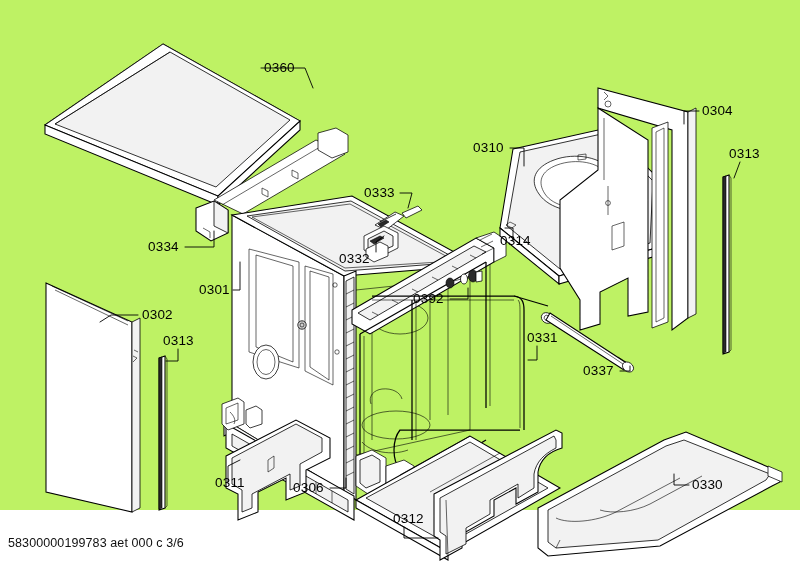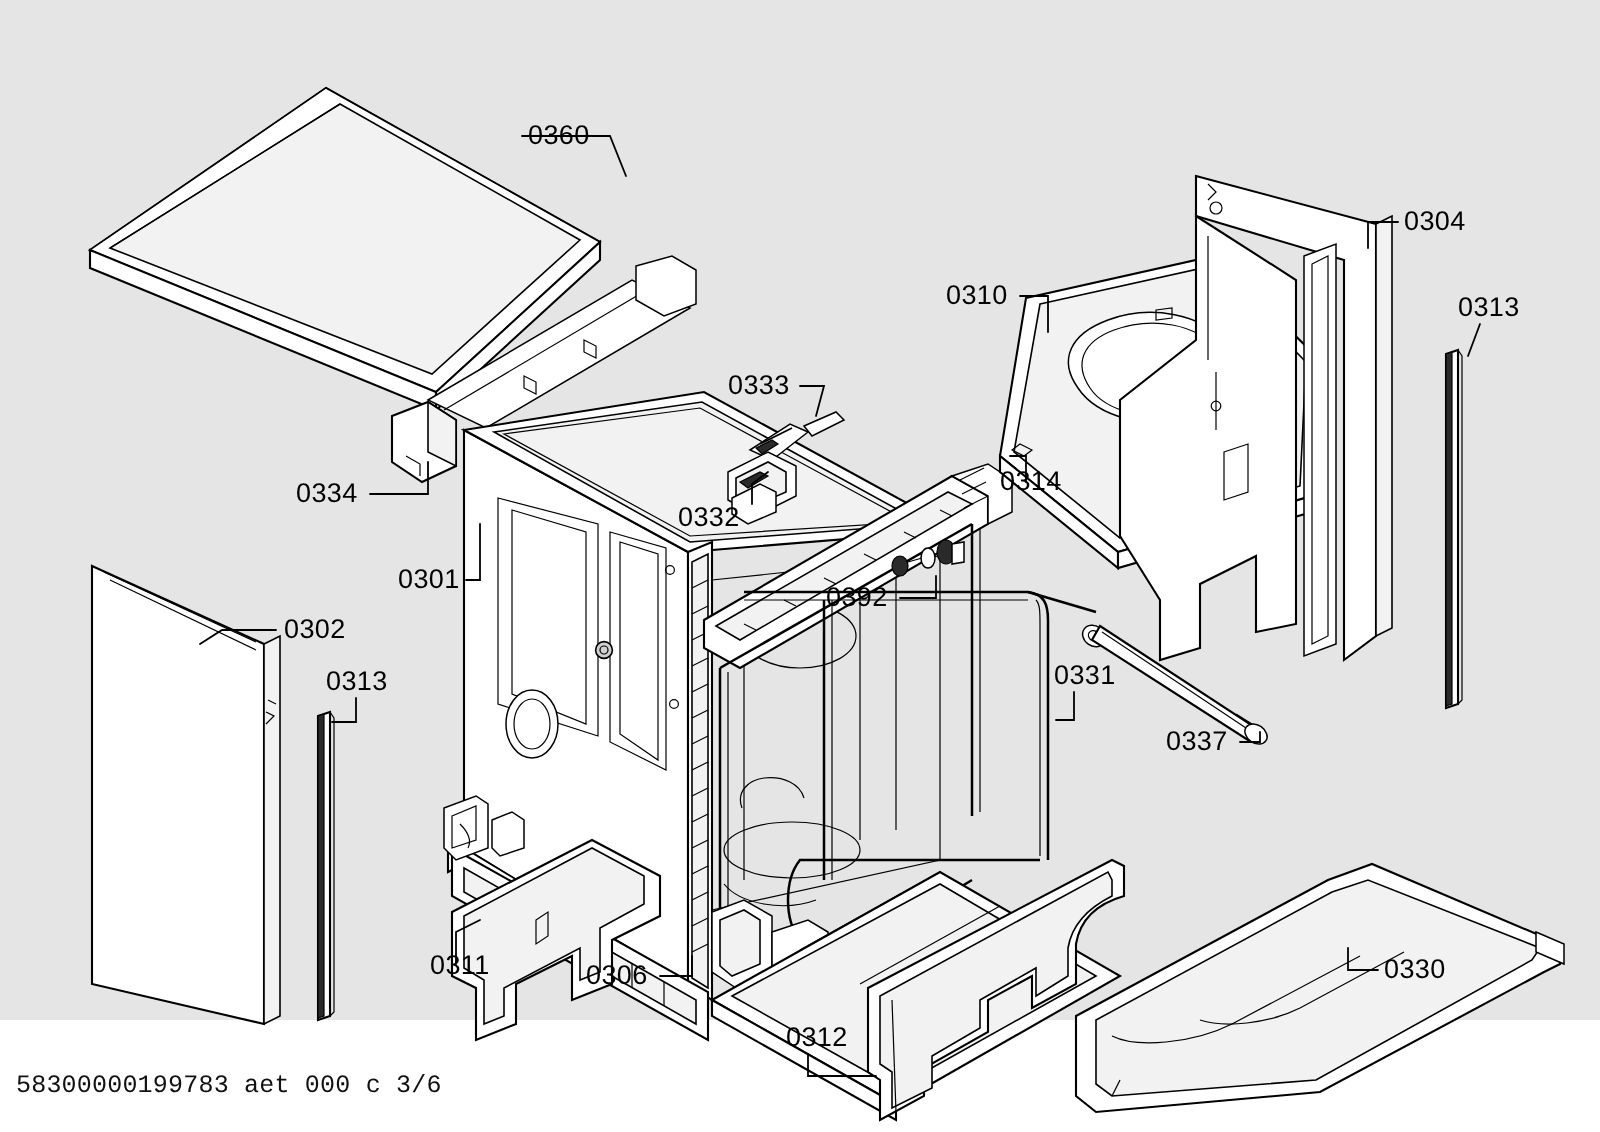--- a/index.html
+++ b/index.html
@@ -1,20 +1,20 @@
 <!DOCTYPE html>
 <html><head>
 <meta charset="utf-8">
 <style>
   html,body{margin:0;padding:0;background:#ffffff;}
   body{width:800px;height:566px;font-family:"Liberation Sans",sans-serif;overflow:hidden;}
-  #stage{position:relative;width:800px;height:510px;background:#e5e5e5;}
+  #stage{position:relative;width:800px;height:510px;background:#bef264;}
   svg#dwg{position:absolute;left:0;top:0;width:800px;height:566px;}
   .lbl{font-family:"Liberation Sans",sans-serif;font-size:13.5px;fill:#000;letter-spacing:.2px;}
-  .foot{position:absolute;left:8px;top:536px;font-size:12.5px;color:#111;letter-spacing:.1px;font-family:Liberation Mono, monospace;}
+  .foot{position:absolute;left:8px;top:536px;font-size:12.5px;color:#111;letter-spacing:.1px;}
   .th{fill:none;stroke:#000;stroke-width:1.25;}
   .hair{fill:none;stroke:#000;stroke-width:.6;}
   .lead{fill:none;stroke:#000;stroke-width:.9;stroke-linecap:round;}
   .fwhite{fill:#ffffff;stroke:#000;stroke-width:1.05;}
   .fwhite2{fill:#ffffff;stroke:#000;stroke-width:.75;}
   .fgrey{fill:#e9e9e9;stroke:#000;stroke-width:1.05;}
   .fgrey2{fill:#f2f2f2;stroke:#000;stroke-width:.8;}
   .fdark{fill:#cfcfcf;stroke:#000;stroke-width:.8;}
   .fblk{fill:#2a2a2a;stroke:#000;stroke-width:.6;}
 </style>

